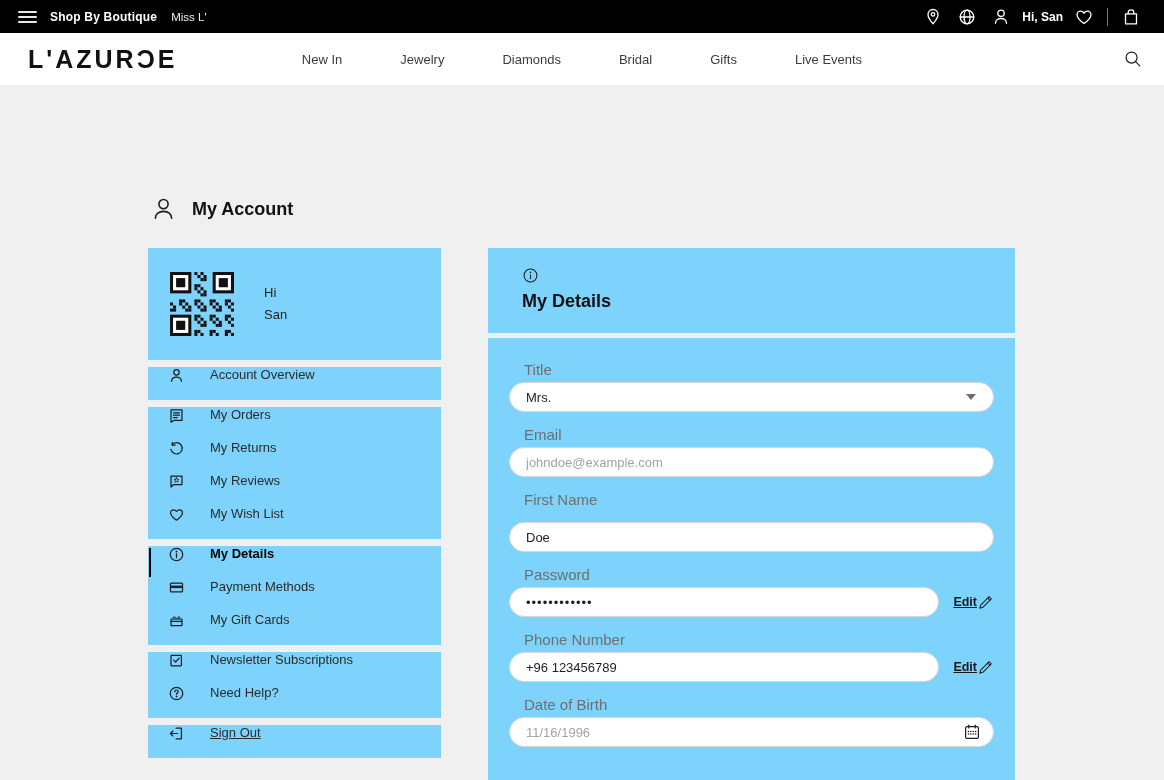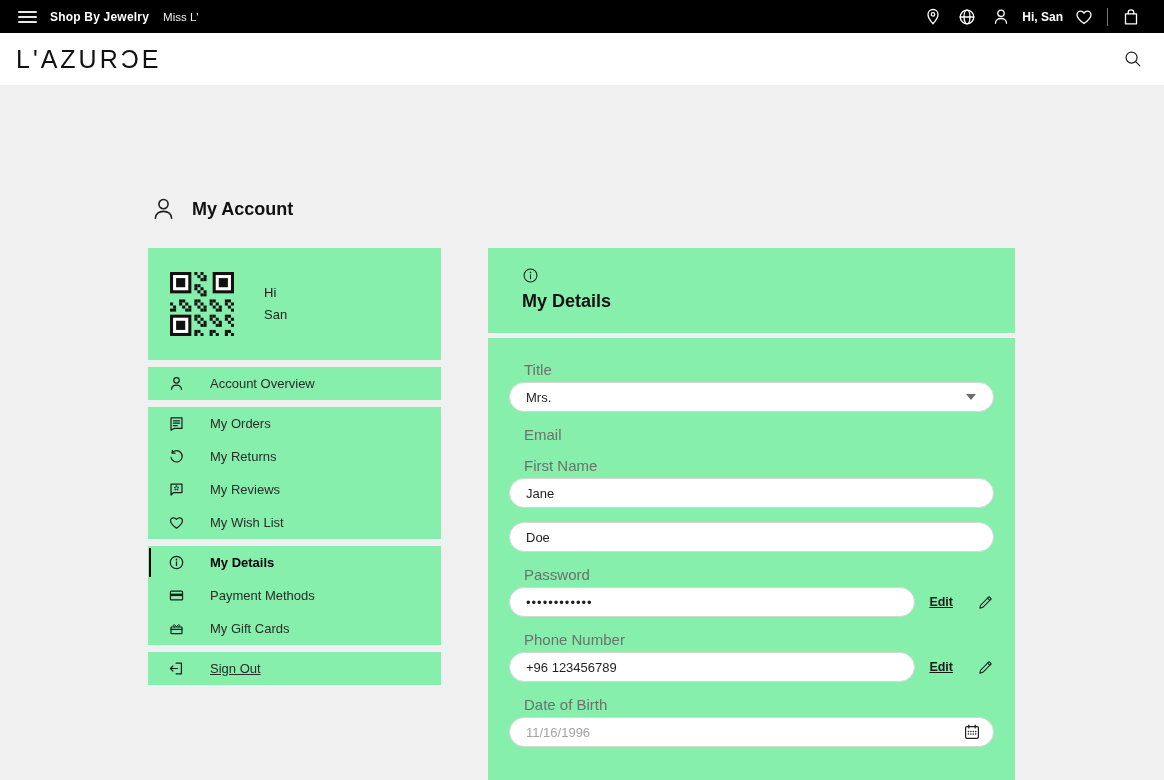--- a/index.html
+++ b/index.html
@@ -14,40 +14,40 @@
   .topbar .boutique-label { font-size: 11.5px; color: #f2f2f2; margin-left: 14px; }
   .topbar .spacer { flex: 1; }
   .topbar .util { display: flex; align-items: center; gap: 4px; }
   .topbar .util .icn { width: 30px; height: 22px; display: flex; align-items: center; justify-content: center; cursor: pointer; }
   .topbar .greeting { font-size: 12px; font-weight: bold; margin: 0 2px; white-space: nowrap; }
   .topbar .divider { width: 1px; height: 18px; background: #777; margin: 0 4px; }
   svg.white-icon { stroke: #fff; fill: none; stroke-width: 1.3; stroke-linecap: round; stroke-linejoin: round; }
 
   
   .mainnav { height: 52px; background: #fff; position: relative; display: flex; align-items: center; }
-  .logo { position: absolute; left: 16px; top: 50%; transform: translateY(-50%); font-size: 25px; font-weight: 400; letter-spacing: 3px; color: #111; cursor: pointer; }
+  .logo { position: absolute; left: 28px; top: 50%; transform: translateY(-50%); font-size: 25px; font-weight: 700; letter-spacing: 3px; color: #111; cursor: pointer; }
   .nav-links { width: 100%; display: flex; justify-content: center; gap: 58px; }
   .nav-links .nav-item { font-size: 13px; color: #3c3c3c; cursor: pointer; white-space: nowrap; }
   .nav-search { position: absolute; right: 20px; top: 50%; transform: translateY(-50%); cursor: pointer; width: 22px; height: 22px; }
   svg.dark-icon { stroke: #1e1e1e; fill: none; stroke-width: 1.3; stroke-linecap: round; stroke-linejoin: round; }
 
   
   .content { position: relative; width: 1164px; height: 616px; }
   .page-head { position: absolute; left: 150px; top: 110px; display: flex; align-items: center; gap: 15px; }
   .page-head h1 { font-size: 18px; font-weight: bold; color: #111; }
 
   .sidebar { position: absolute; left: 148px; top: 163px; width: 293px; display: flex; flex-direction: column; gap: 7px; }
-  .card { background: #86efac; }
+  .card { background: #7dd3fc; }
   .qr-card { height: 112px; display: flex; align-items: center; padding-left: 20px; }
   .qr-box { width: 68px; height: 76px; display: flex; align-items: center; justify-content: center; }
   .qr-greeting { margin-left: 28px; font-size: 13px; color: #222; }
   .qr-greeting div { line-height: 22px; }
 
   .side-group { display: flex; flex-direction: column; }
-  .side-item { height: 33px; display: flex; align-items: center; padding-left: 20px; cursor: pointer; position: relative; }
+  .side-item { height: 33px; display: flex; align-items: flex-start; padding-left: 20px; cursor: pointer; position: relative; }
   .side-item .s-icn { width: 17px; height: 17px; display: flex; align-items: center; justify-content: center; }
   .side-item .s-label { margin-left: 25px; font-size: 13px; color: #2b2b2b; }
   .side-item.active .s-label { font-weight: bold; color: #000; }
   .side-item.active::before { content: ""; position: absolute; left: 1px; top: 2px; bottom: 2px; width: 2px; background: #000; }
   .side-item .s-label.underlined { text-decoration: underline; }
 
   .panel { position: absolute; left: 488px; top: 163px; width: 527px; display: flex; flex-direction: column; gap: 5px; }
   .panel-head { height: 85px; padding: 19px 0 0 34px; }
   .panel-head .p-icn { width: 17px; height: 17px; }
   .panel-head h2 { font-size: 18px; font-weight: bold; color: #111; margin-top: 7px; }
@@ -55,34 +55,34 @@
   .form-card { padding: 23px 21px 30px 21px; height: 600px; }
   .f-row { margin-bottom: 14px; }
   .f-label { display: block; font-size: 15px; color: #6f6f6f; margin: 0 0 4px 15px; }
   .f-field-wrap { position: relative; display: flex; align-items: center; }
   .f-input { width: 485px; height: 30px; border: 1px solid #d7d7d7; border-radius: 16px; background: #fff; padding: 0 34px 0 16px; font-size: 13px; color: #1f1f1f; font-family: "Liberation Sans", sans-serif; outline: none; }
   .f-input.short { width: 434px; }
   .f-input::placeholder { color: #a3a3a3; opacity: 1; }
   .f-input.pwd { letter-spacing: 1px; font-size: 13px; }
   .caret { position: absolute; right: 18px; top: 50%; transform: translateY(-50%); width: 0; height: 0; border-left: 5px solid transparent; border-right: 5px solid transparent; border-top: 6px solid #6c6c6c; pointer-events: none; }
   .cal-icn { position: absolute; right: 13px; top: 50%; transform: translateY(-50%); width: 18px; height: 18px; cursor: pointer; }
-  .edit-wrap { display: flex; align-items: center; gap: 24px; margin-left: 14px; }
+  .edit-wrap { display: flex; align-items: center; gap: 0; margin-left: 14px; }
   .edit-link { font-size: 12.5px; font-weight: bold; color: #1a1a1a; text-decoration: underline; cursor: pointer; }
   .pencil { width: 17px; height: 17px; cursor: pointer; }
 </style>
 </head>
 <body>
 
 <div class="topbar">
   <div class="burger">
       <span></span>
       <span></span>
       <span></span>
     </div>
-  <div class="shop-label">Shop By Jewelry</div>
+  <div class="shop-label">Shop By Boutique</div>
   <div class="boutique-label">Miss L'</div>
   <div class="spacer"></div>
   <div class="util">
     <div class="icn">
       <svg class="white-icon" width="20" height="20" viewBox="0 0 20 20">
           <path d="M10 2.5c-2.8 0-5 2.2-5 5 0 3.7 5 9.2 5 9.2s5-5.5 5-9.2c0-2.8-2.2-5-5-5z"></path>
           <circle cx="10" cy="7.4" r="1.7"></circle>
         </svg>
     </div>
     <div class="icn">
@@ -109,20 +109,28 @@
       <svg class="white-icon" width="20" height="20" viewBox="0 0 20 20">
           <rect x="4.5" y="6.8" width="11" height="10"></rect>
           <path d="M7.2 6.8V5.6a2.8 2.8 0 0 1 5.6 0v1.2"></path>
         </svg>
     </div>
   </div>
 </div>
 
 <div class="mainnav">
   <div class="logo">L'AZURƆE</div>
+  <div class="nav-links">
+    <div class="nav-item">New In</div>
+    <div class="nav-item">Jewelry</div>
+    <div class="nav-item">Diamonds</div>
+    <div class="nav-item">Bridal</div>
+    <div class="nav-item">Gifts</div>
+    <div class="nav-item">Live Events</div>
+  </div>
   <div class="nav-search">
     <svg class="dark-icon" width="22" height="22" viewBox="0 0 20 20" style="stroke-width:1.1">
         <circle cx="8.7" cy="8.7" r="5"></circle>
         <line x1="12.4" y1="12.4" x2="16.2" y2="16.2"></line>
       </svg>
   </div>
 </div>
 
 <div class="content">
 
@@ -313,20 +321,41 @@
           <svg class="dark-icon" width="17" height="17" viewBox="0 0 18 18">
               <rect x="3.2" y="7.4" width="11.6" height="7" rx=".5"></rect>
               <line x1="3.2" y1="10" x2="14.8" y2="10"></line>
               <path d="M6.8 7.4C5.4 7.4 4.9 5 6.4 5S9 7.4 9 7.4s1.1-2.4 2.6-2.4 1 2.4-.4 2.4" style="stroke-width:1"></path>
             </svg>
         </span>
         <span class="s-label">My Gift Cards</span>
       </div>
     </div>
 
+    <div class="card side-group">
+      <div class="side-item">
+        <span class="s-icn">
+          <svg class="dark-icon" width="17" height="17" viewBox="0 0 18 18">
+              <rect x="3.2" y="3.6" width="11" height="11" rx=".8"></rect>
+              <path d="M6 8.6l2 2 3.8-4.2"></path>
+            </svg>
+        </span>
+        <span class="s-label">Newsletter Subscriptions</span>
+      </div>
+      <div class="side-item">
+        <span class="s-icn">
+          <svg class="dark-icon" width="17" height="17" viewBox="0 0 18 18">
+              <circle cx="9" cy="9" r="6.6"></circle>
+              <path d="M7.2 7.1c0-1.1.8-1.8 1.8-1.8s1.8.6 1.8 1.6c0 1.5-1.8 1.5-1.8 2.9"></path>
+              <line x1="9" y1="12" x2="9" y2="12.3" style="stroke-width:1.8"></line>
+            </svg>
+        </span>
+        <span class="s-label">Need Help?</span>
+      </div>
+    </div>
 
     <div class="card side-group">
       <div class="side-item">
         <span class="s-icn">
           <svg class="dark-icon" width="17" height="17" viewBox="0 0 18 18">
               <path d="M8.6 3.4h5.6v11.2H8.6"></path>
               <line x1="2.6" y1="9" x2="10" y2="9"></line>
               <path d="M5.2 6.4L2.6 9l2.6 2.6"></path>
             </svg>
         </span>
@@ -354,27 +383,27 @@
       <div class="f-row">
         <label class="f-label">Title</label>
         <div class="f-field-wrap">
           <input class="f-input" readonly="" value="Mrs." style="">
           <span class="caret"></span>
         </div>
       </div>
 
       <div class="f-row">
         <label class="f-label">Email</label>
+        <div class="f-field-wrap">
+          <input class="f-input" placeholder="johndoe@example.com" style="">
+        </div>
       </div>
 
       <div class="f-row">
         <label class="f-label">First Name</label>
-        <div class="f-field-wrap">
-          <input class="f-input" value="Jane" style="">
-        </div>
       </div>
 
       <div class="f-row">
         <div class="f-field-wrap">
           <input class="f-input" value="Doe" style="">
         </div>
       </div>
 
       <div class="f-row">
         <label class="f-label">Password</label>

